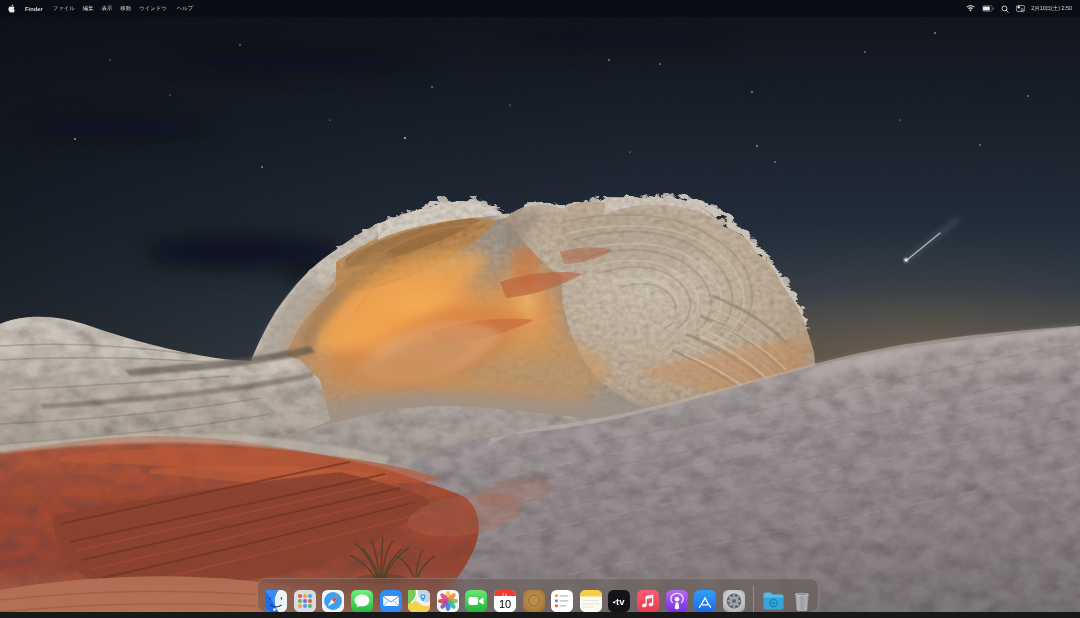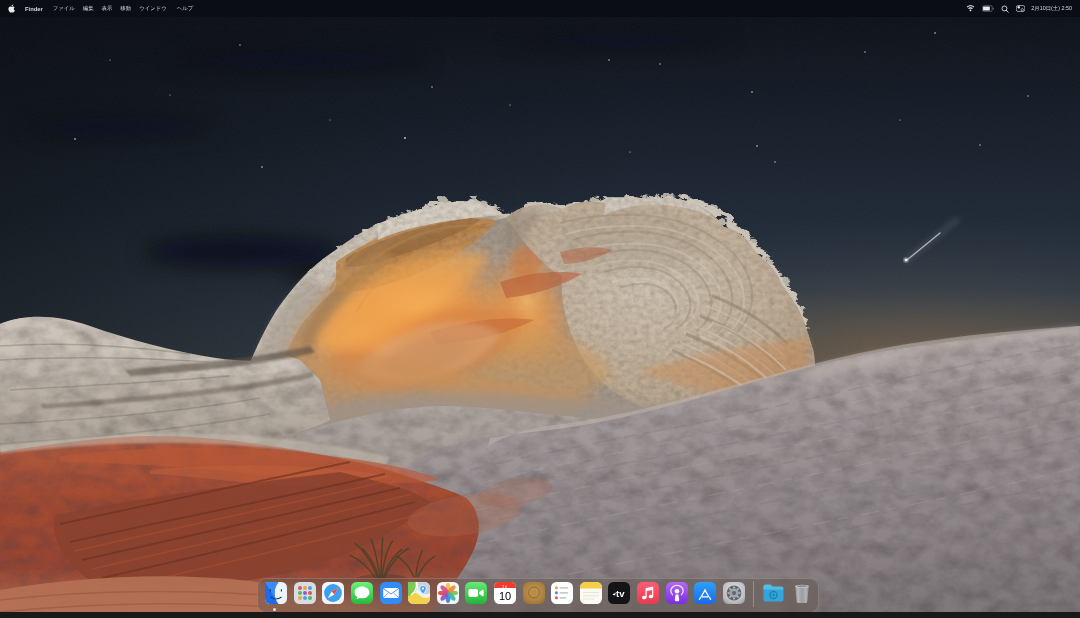--- a/index.html
+++ b/index.html
@@ -7,21 +7,21 @@
 #stage{position:relative;width:1080px;height:618px;}
 #wall{position:absolute;left:0;top:0;filter:blur(0.5px);}
 
 #menubar{position:absolute;left:0;top:0;width:1080px;height:17px;background:#0a0d13;
 color:#d8dce0;font-size:5.4px;display:flex;align-items:center;}
 #menubar .l{display:flex;align-items:center;gap:0;}
 #menubar span{display:inline-block;}
 
 #dock{position:absolute;left:257px;top:578px;width:562px;height:35px;
 background:rgba(96,82,74,0.42);border:0.5px solid rgba(255,255,255,0.16);backdrop-filter:blur(6px);border-radius:9px;
-display:flex;align-items:flex-start;padding:3px 4px 0 4px;box-sizing:border-box;}
+display:flex;align-items:flex-end;padding:3px 4px 0 4px;box-sizing:border-box;}
 .ic{width:22px;height:22px;border-radius:5.5px;margin:0 3.3px;position:relative;flex:0 0 auto;}
 .ic svg{position:absolute;left:0;top:0;}
 #botbar{position:absolute;left:0;top:612px;width:1080px;height:6px;background:#191919;}
 .sep{width:1px;height:26px;background:rgba(255,255,255,0.25);margin:-1px 5px 0 5px;flex:0 0 auto;}
 </style>
 </head>
 <body>
 <div id="stage">
 <svg id="wall" width="1080" height="618" viewBox="0 0 1080 618">
 <defs>

